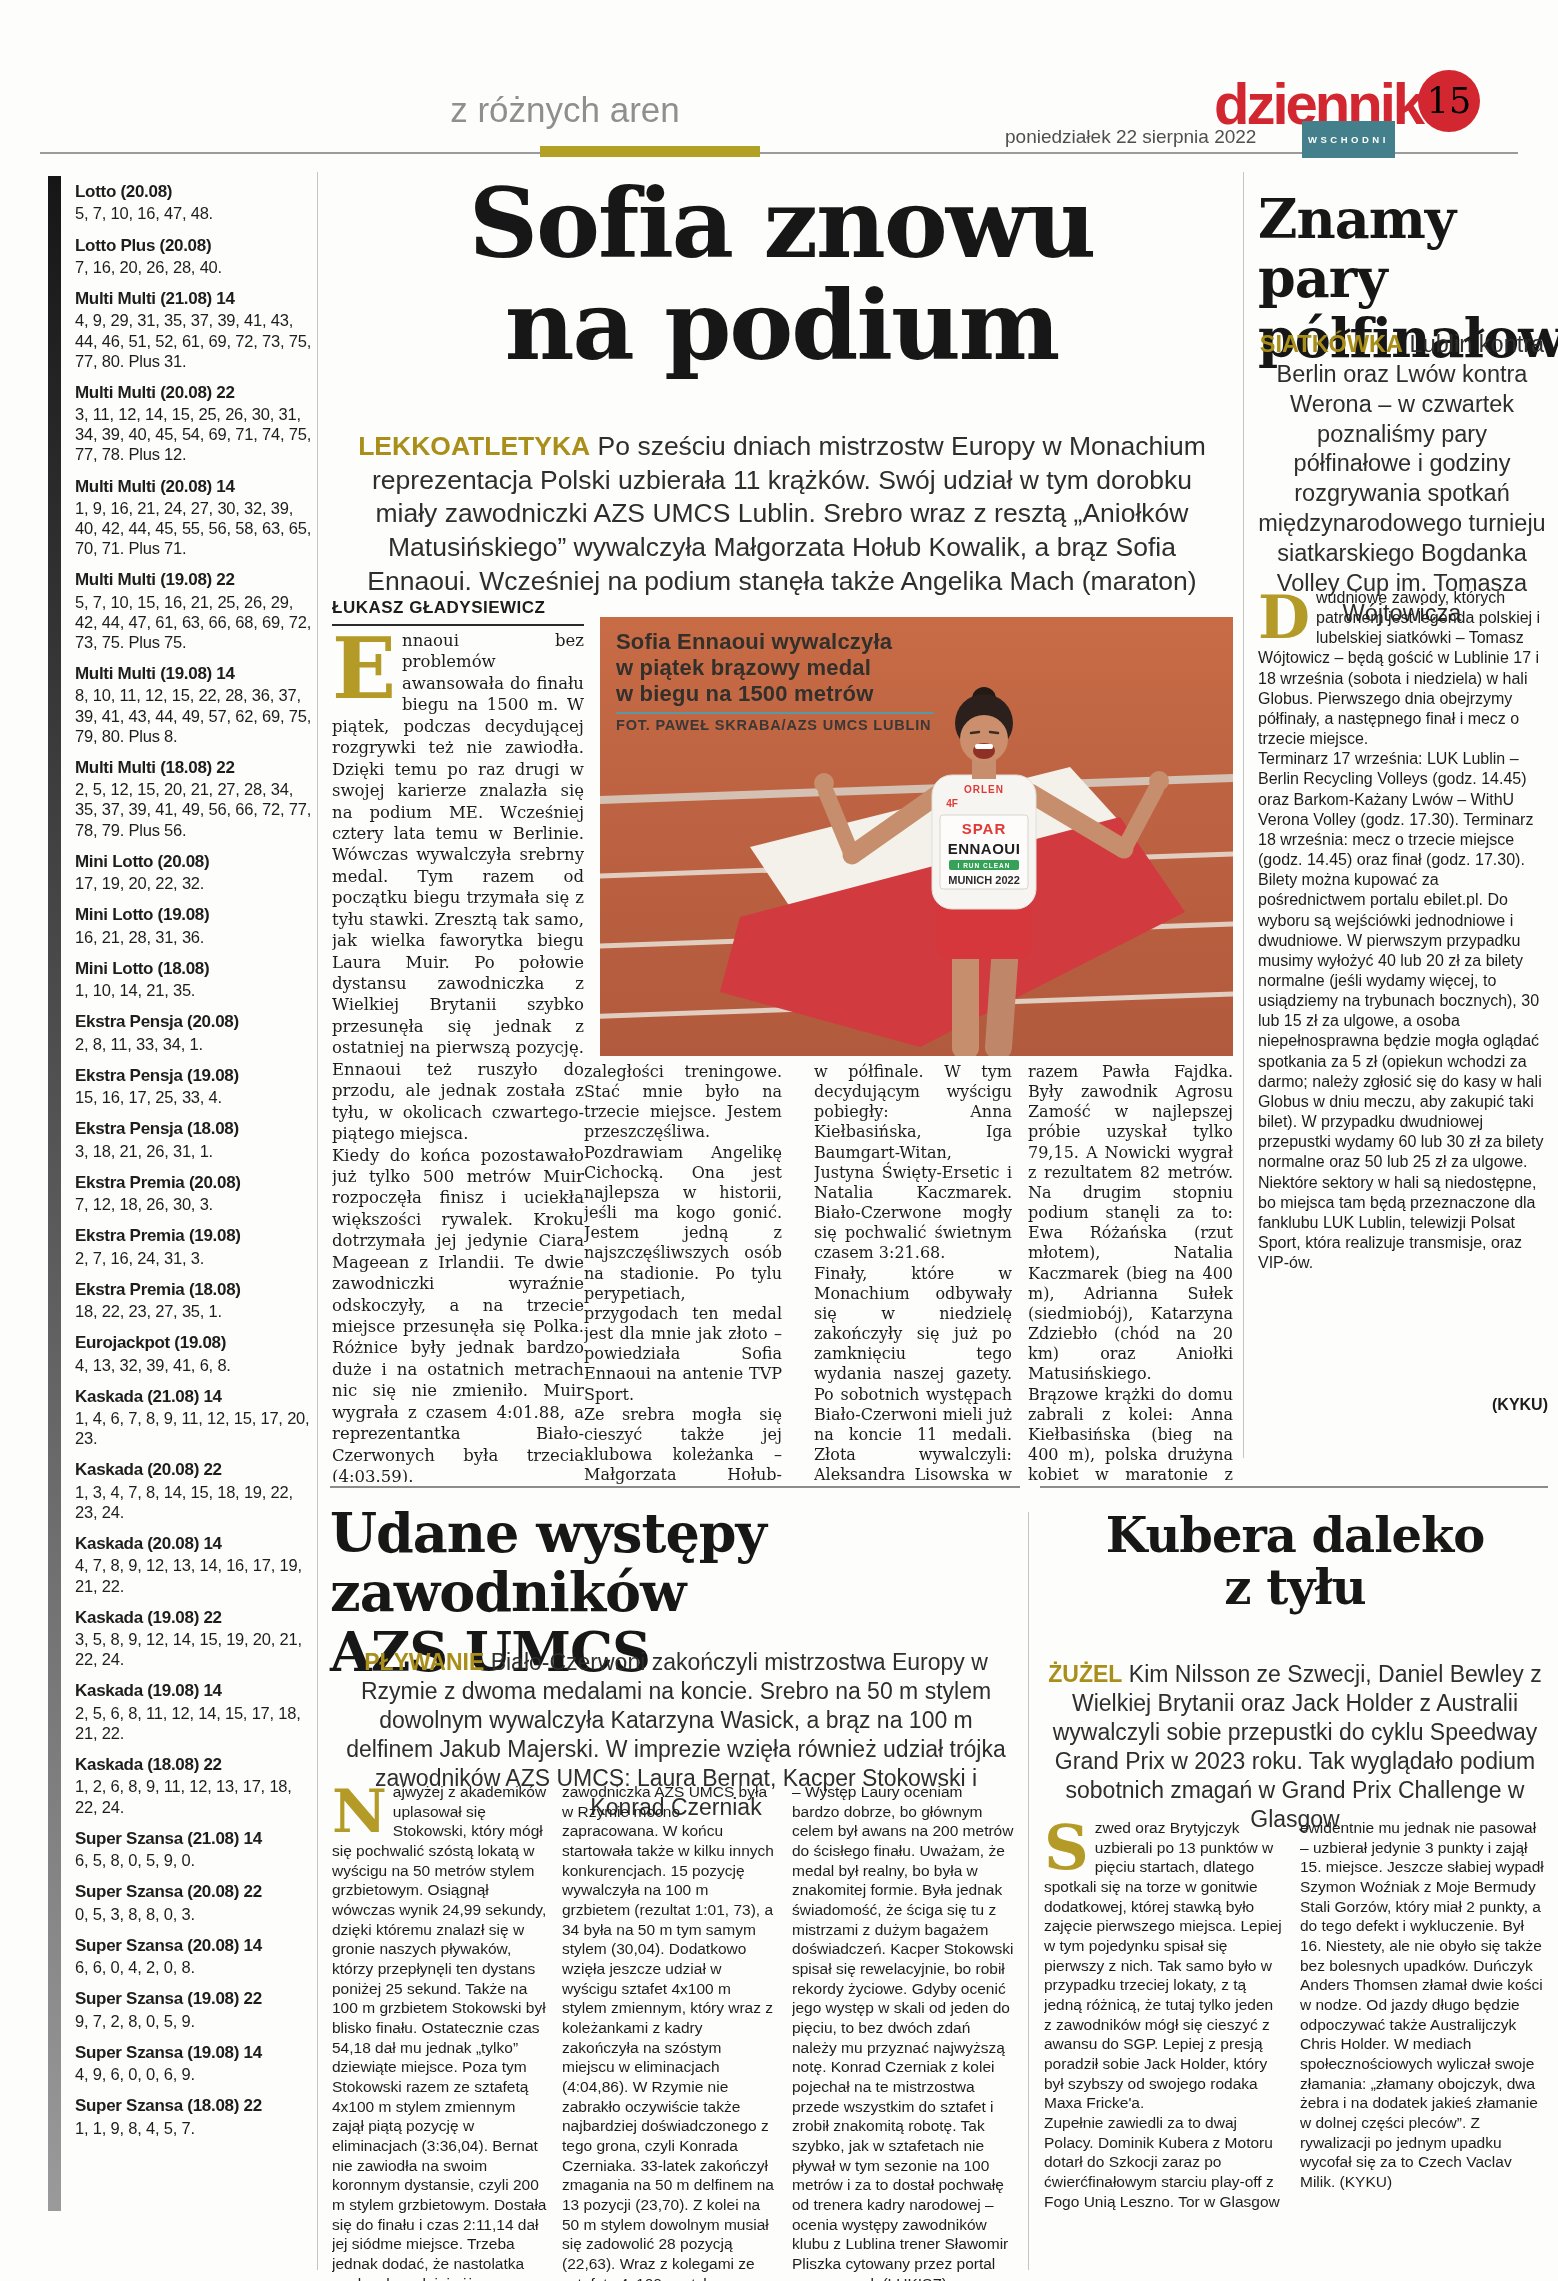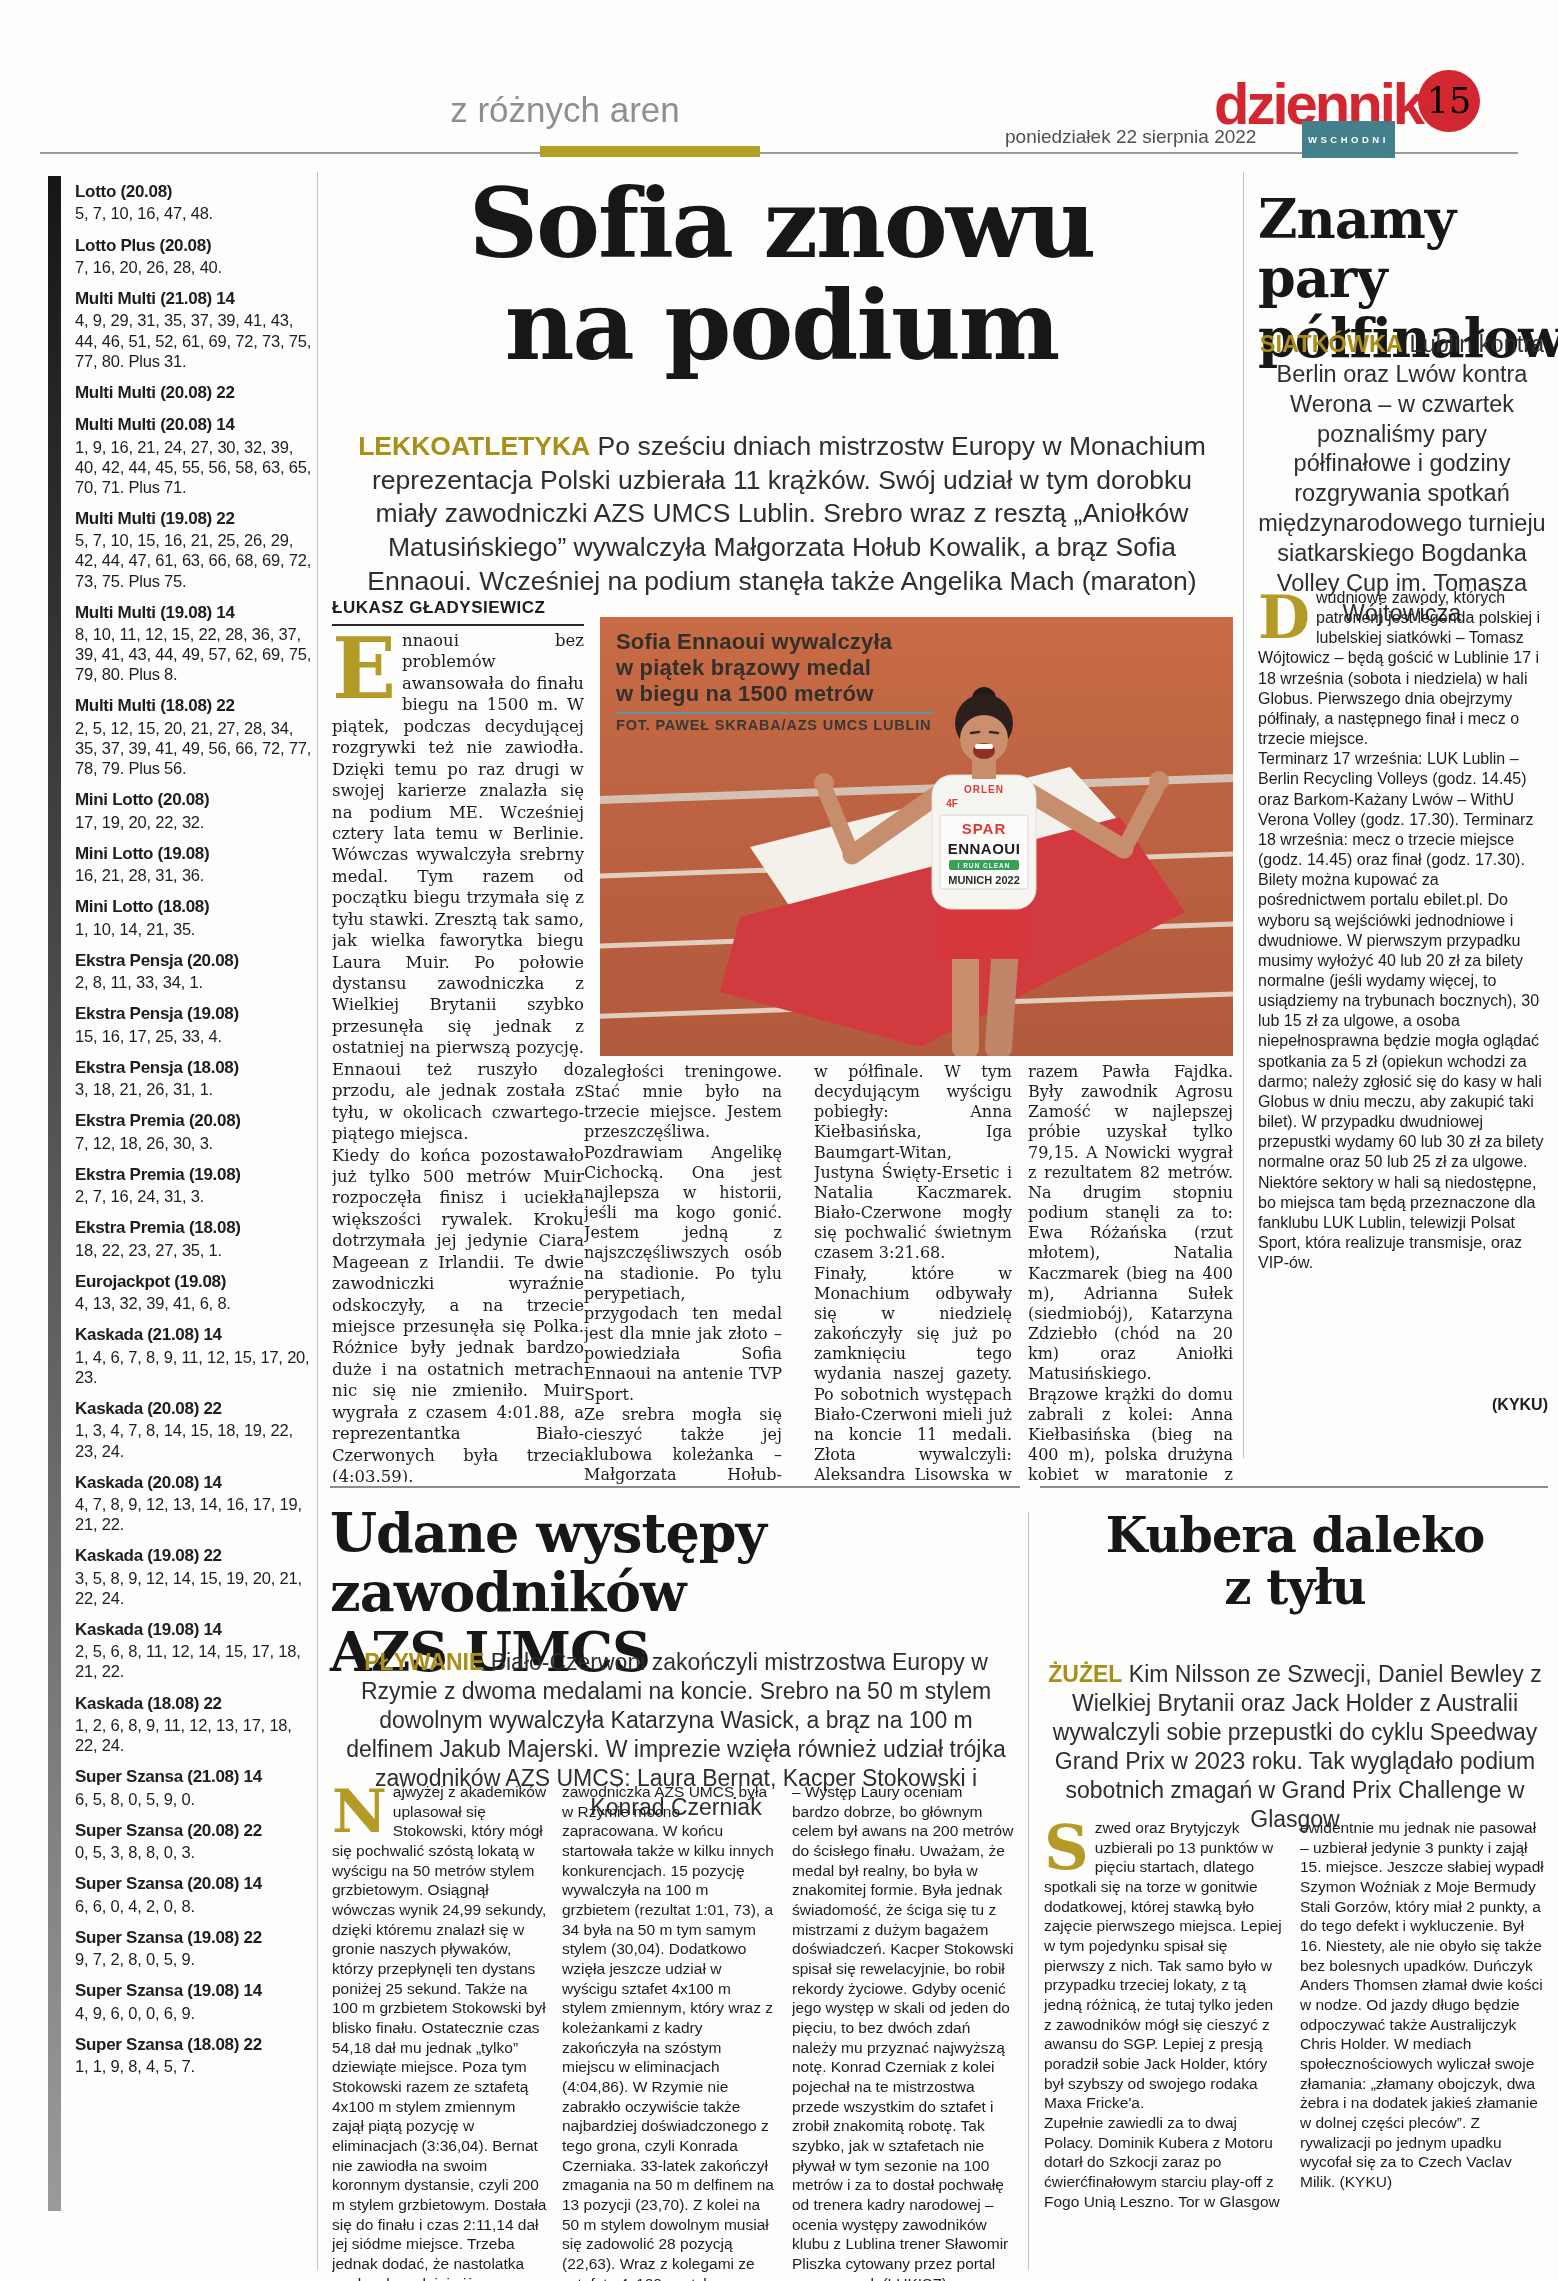--- a/index.html
+++ b/index.html
@@ -130,20 +130,21 @@
     <div class="lotto-item">
       <h4 class="lotto-label">Lotto Plus (20.08)</h4>
       <p class="lotto-nums">7, 16, 20, 26, 28, 40.</p>
     </div>
     <div class="lotto-item">
       <h4 class="lotto-label">Multi Multi (21.08) 14</h4>
       <p class="lotto-nums">4, 9, 29, 31, 35, 37, 39, 41, 43, 44, 46, 51, 52, 61, 69, 72, 73, 75, 77, 80. Plus 31.</p>
     </div>
     <div class="lotto-item">
       <h4 class="lotto-label">Multi Multi (20.08) 22</h4>
+      <p class="lotto-nums">3, 11, 12, 14, 15, 25, 26, 30, 31, 34, 39, 40, 45, 54, 69, 71, 74, 75, 77, 78. Plus 12.</p>
     </div>
     <div class="lotto-item">
       <h4 class="lotto-label">Multi Multi (20.08) 14</h4>
       <p class="lotto-nums">1, 9, 16, 21, 24, 27, 30, 32, 39, 40, 42, 44, 45, 55, 56, 58, 63, 65, 70, 71. Plus 71.</p>
     </div>
     <div class="lotto-item">
       <h4 class="lotto-label">Multi Multi (19.08) 22</h4>
       <p class="lotto-nums">5, 7, 10, 15, 16, 21, 25, 26, 29, 42, 44, 47, 61, 63, 66, 68, 69, 72, 73, 75. Plus 75.</p>
     </div>
     <div class="lotto-item">

